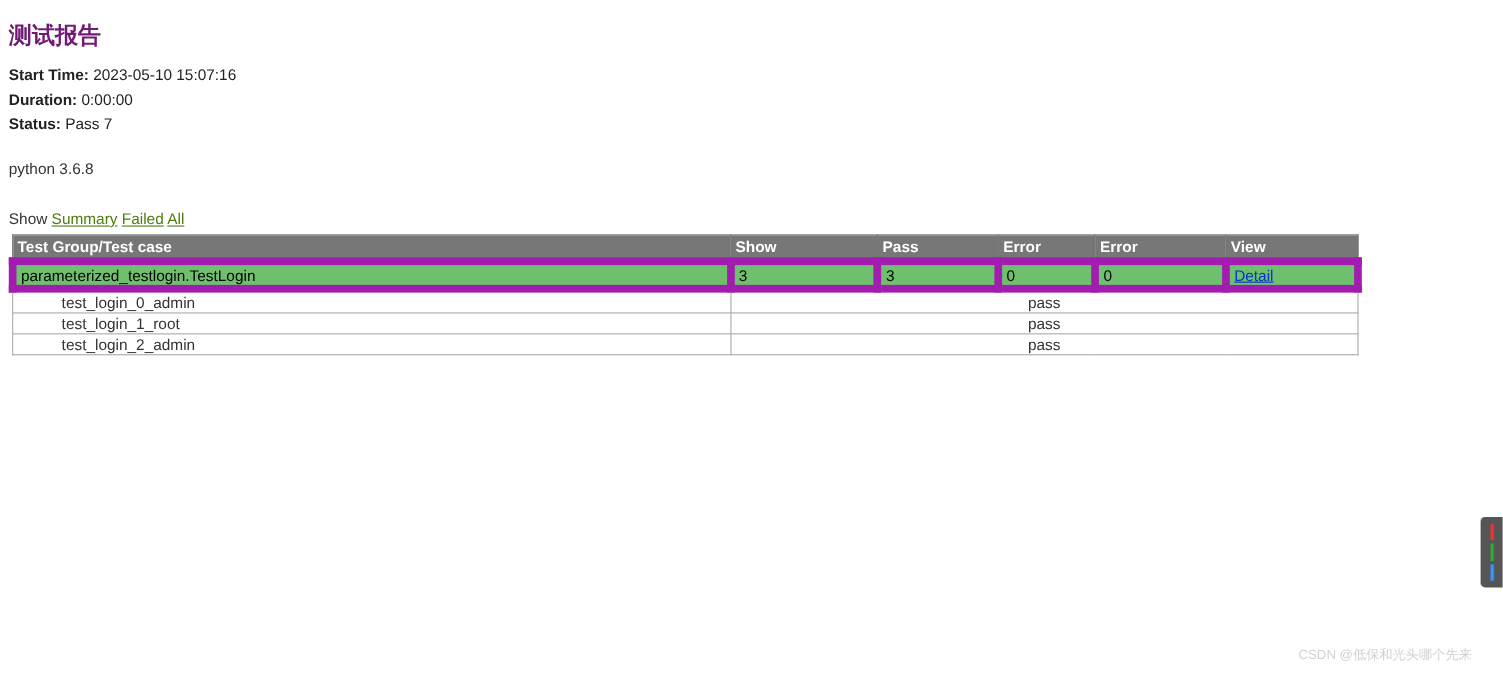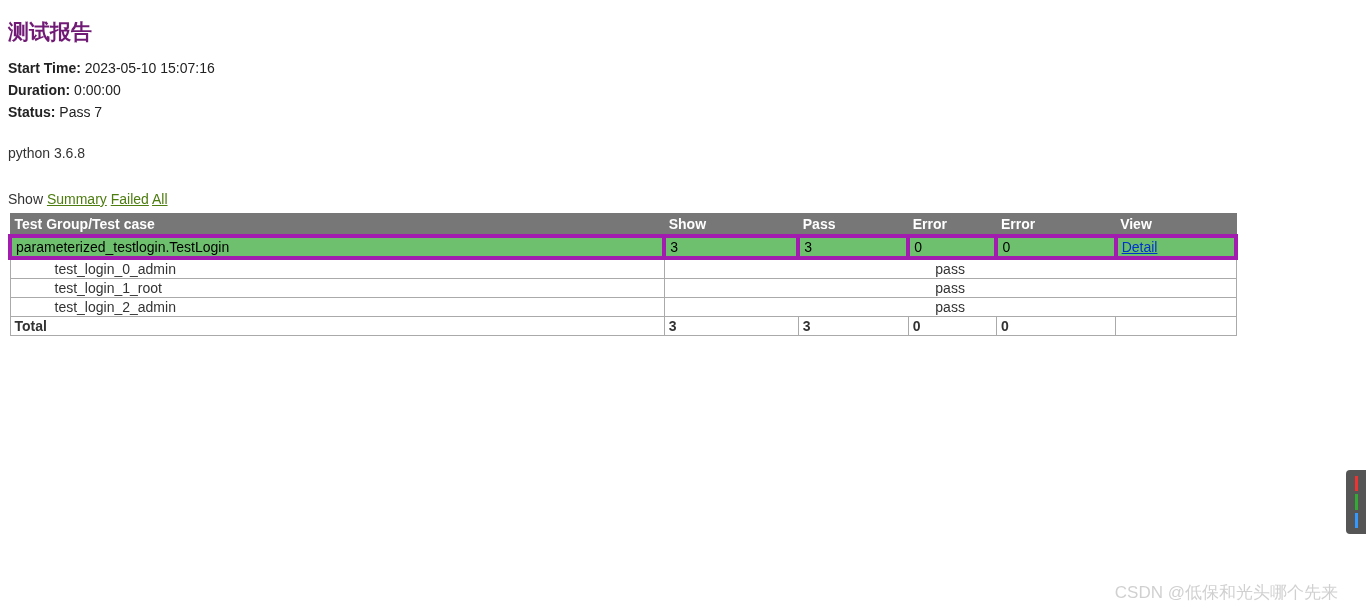--- a/index.html
+++ b/index.html
@@ -53,21 +53,21 @@
     border: 1px solid #777;
   }
   table.result td {
     border: 1px solid #aaa;
     padding: 1px 4px;
     vertical-align: top;
   }
   tr.passClass td {
     background: #6ec06e;
     color: #000;
-    border: 4px solid #a21caf;
+    border: 7px solid #a21caf;
   }
   tr.passClass td a {
     color: #0033cc;
     text-decoration: underline;
   }
   tr.caseRow td.caseName {
     padding-left: 44px;
   }
   tr.caseRow td.caseResult {
     text-align: center;
@@ -79,21 +79,21 @@
   .col-count { width: 117px; }
   .col-pass  { width: 96px; }
   .col-fail  { width: 77px; }
   .col-error { width: 104px; }
   .col-view  { width: 105px; }
   .watermark {
     position: fixed;
     right: 28px;
     bottom: 8px;
     color: rgba(120,120,120,0.35);
-    font-size: 17px;
+    font-size: 12px;
     pointer-events: none;
   }
   .sidebar-widget {
     position: fixed;
     right: 0;
     top: 470px;
     width: 20px;
     height: 64px;
     background: #555;
     border-radius: 4px 0 0 4px;
@@ -170,28 +170,20 @@
     <td class="caseResult" colspan="5">pass</td>
   </tr>
   <tr class="caseRow">
     <td class="caseName">test_login_1_root</td>
     <td class="caseResult" colspan="5">pass</td>
   </tr>
   <tr class="caseRow">
     <td class="caseName">test_login_2_admin</td>
     <td class="caseResult" colspan="5">pass</td>
   </tr>
-  <tr class="totalRow">
-    <td>Total</td>
-    <td>3</td>
-    <td>3</td>
-    <td>0</td>
-    <td>0</td>
-    <td></td>
-  </tr>
 </tbody>
   </table>
 
 <div class="watermark">CSDN @低保和光头哪个先来</div>
 
 <div class="sidebar-widget">
   <span style="background:#e33;"></span>
   <span style="background:#3a3;"></span>
   <span style="background:#39f;"></span>
 </div>

